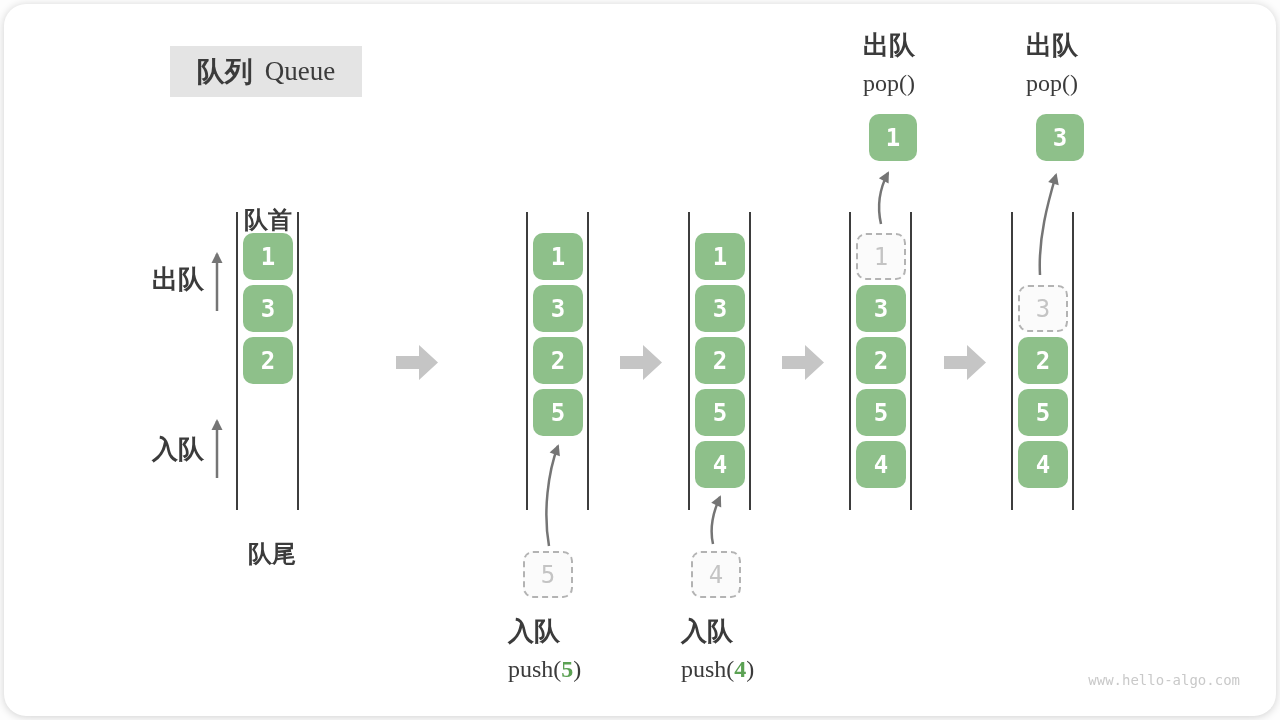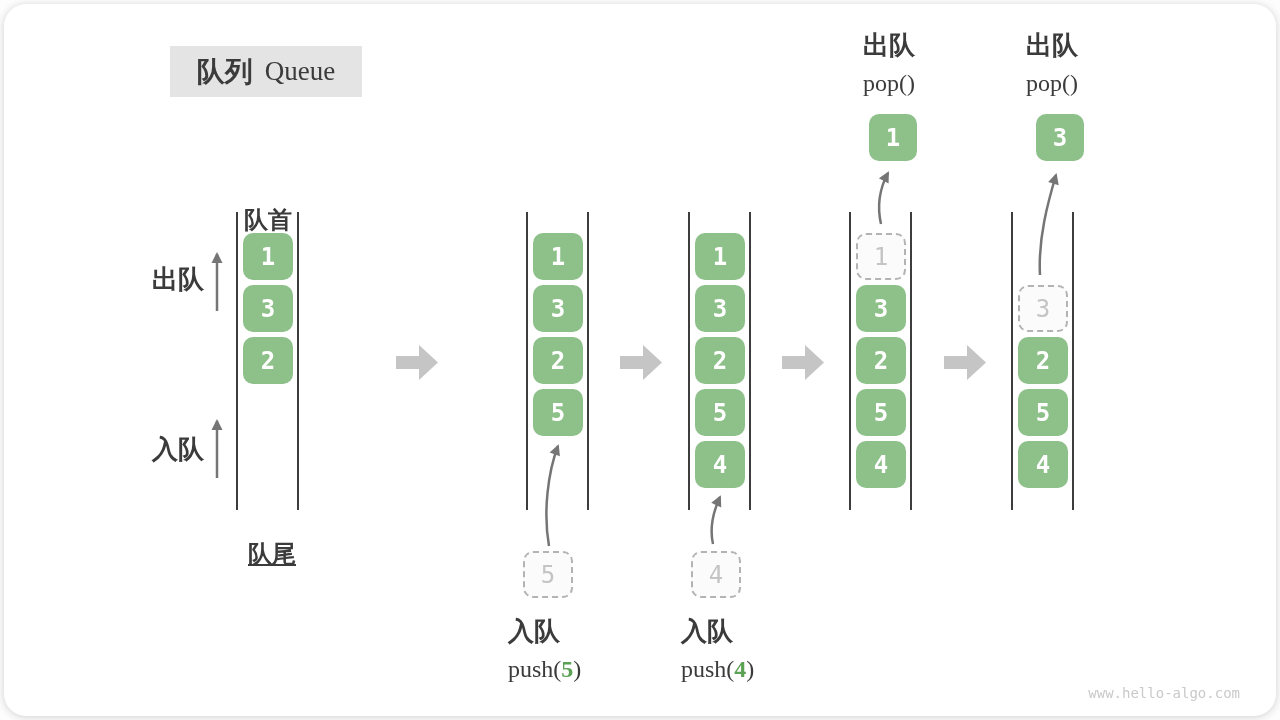--- a/index.html
+++ b/index.html
@@ -22,36 +22,36 @@
     color:#ffffff;display:flex;align-items:center;justify-content:center;
     font-family:"DejaVu Sans Mono","Liberation Mono",monospace;font-size:24px;font-weight:700;}
   .ghost{position:absolute;width:50px;height:47px;box-sizing:border-box;border-radius:10px;
     background:#fbfbfb;border:2px dashed #b3b3b3;color:#c4c4c4;display:flex;align-items:center;
     justify-content:center;font-family:"DejaVu Sans Mono","Liberation Mono",monospace;font-size:24px;}
   
   .opblock{position:absolute;display:flex;flex-direction:column;gap:9px;}
   .code{font-family:Liberation Serif, serif;font-size:24px;color:#3b3b3b;}
   .code .arg{color:#5ba153;font-weight:700;}
   .block-arrow{fill:#c5c5c5;}
-  .watermark{position:absolute;right:40px;bottom:19px;
+  .watermark{position:absolute;right:40px;bottom:32px;
     font-family:"DejaVu Sans Mono","Liberation Mono",monospace;font-size:14px;color:#c9c9c9;}
   svg.overlay{position:absolute;left:0;top:0;width:1280px;height:720px;pointer-events:none;}
 </style>
 </head>
 <body>
 
 <div class="card"></div>
 
 <div class="title-box">
   <span class="title-zh">队列</span>
   <span class="title-en">Queue</span>
 </div>
 
 <div class="abs cjk" style="left:236px;top:158px;width:64px;text-align:center;font-size:24px;margin-top:48px;">队首</div>
-<div class="abs cjk" style="left:240px;top:540px;width:64px;text-align:center;font-size:24px;text-decoration:underline;">队尾</div>
+<div class="abs cjk" style="left:240px;top:540px;width:64px;text-align:center;font-size:24px;">队尾</div>
 
 <div class="abs cjk" style="left:152px;top:264px;">出队</div>
 <div class="abs cjk" style="left:152px;top:434px;">入队</div>
 
 <div class="tube" style="left:236px;"></div>
 <div class="tube" style="left:526px;"></div>
 <div class="tube" style="left:688px;"></div>
 <div class="tube" style="left:849px;"></div>
 <div class="tube" style="left:1011px;"></div>
 

